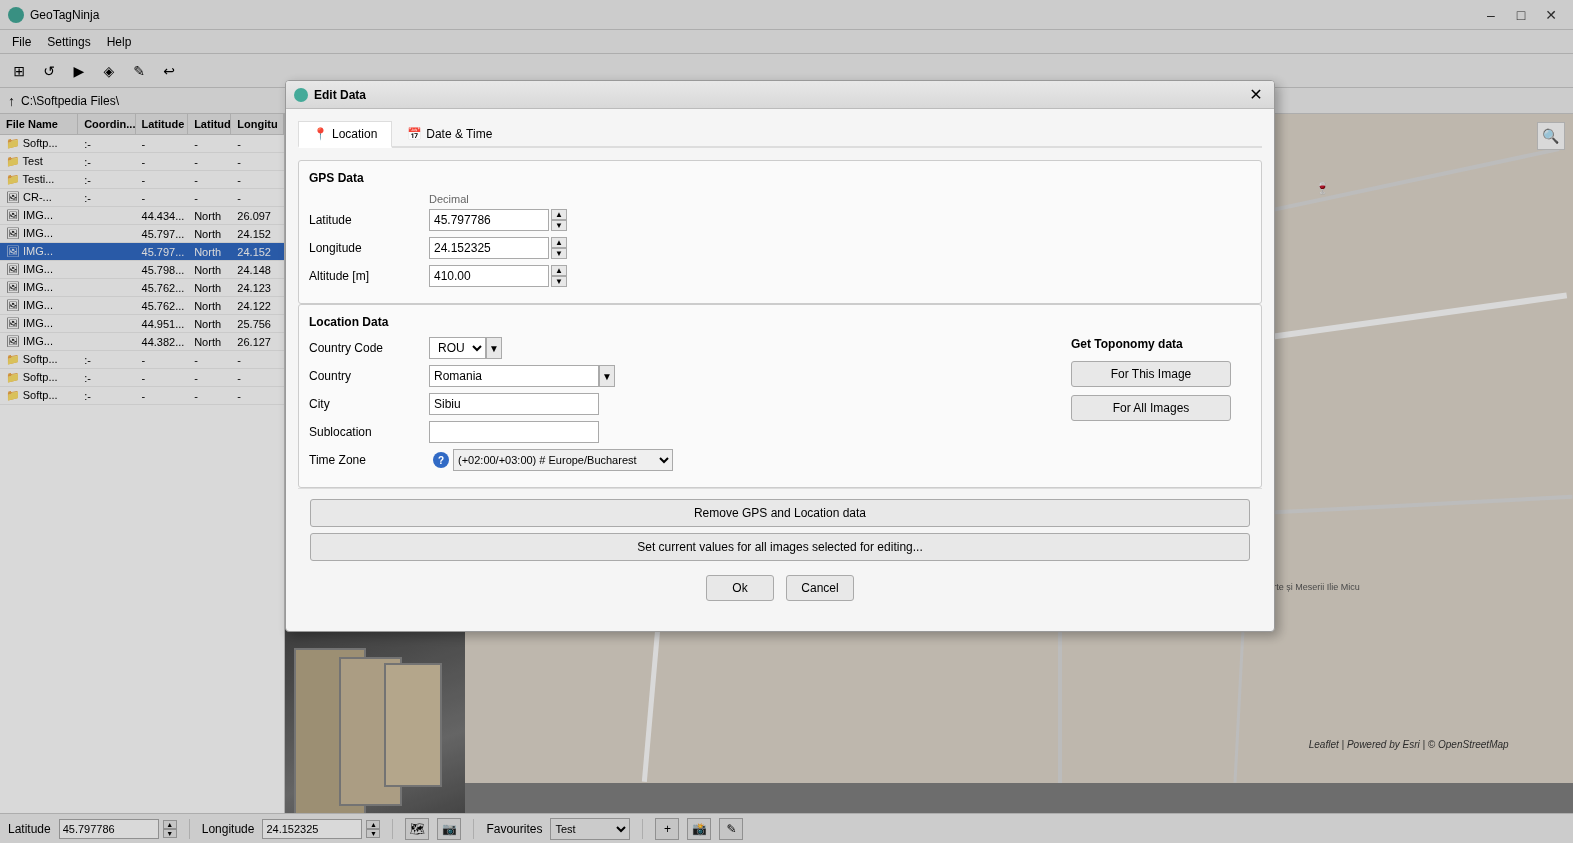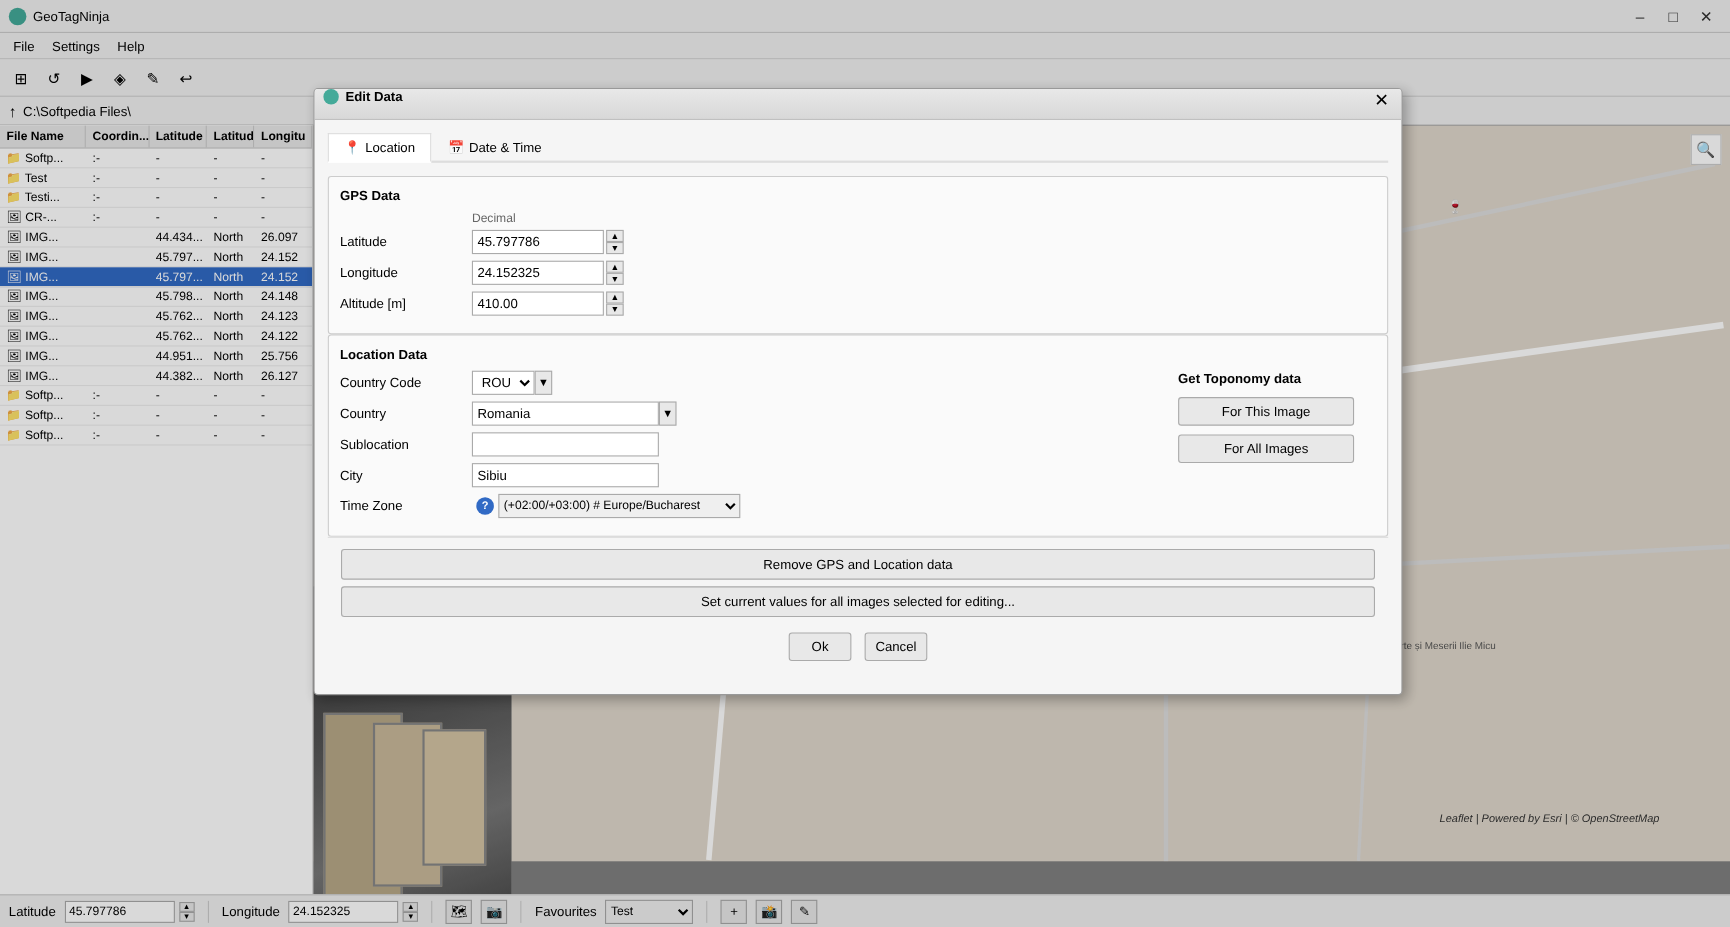--- a/index.html
+++ b/index.html
@@ -192,21 +192,21 @@
       border: 1px solid #999;
       box-shadow: 4px 4px 12px rgba(0,0,0,0.3);
       z-index: 200;
       border-radius: 4px;
       overflow: hidden;
     }
     .dialog-titlebar {
       background: linear-gradient(to bottom, #e8e8e8, #d8d8d8);
       height: 28px;
       display: flex;
-      align-items: flex-start;
+      align-items: center;
       padding: 0 8px;
       border-bottom: 1px solid #bbb;
     }
     .dialog-title-icon {
       width: 14px; height: 14px;
       margin-right: 6px;
       background: #4a9; border-radius: 50%;
       display: inline-block;
     }
     .dialog-title-text {
@@ -396,21 +396,21 @@
       margin-bottom: 6px;
       text-align: center;
     }
     .ok-cancel-row {
       display: flex;
       justify-content: center;
       gap: 12px;
       padding: 8px 0;
     }
     .ok-btn, .cancel-btn {
-      width: 57px;
+      width: 68px;
       height: 26px;
       background: #e8e8e8;
       border: 1px solid #aaa;
       cursor: pointer;
       font-size: 12px;
       border-radius: 3px;
     }
 
     
     .photo-sim {
@@ -786,27 +786,27 @@
               </div>
 
               <div class="field-row">
                 <span class="field-label">Country</span>
                 <input class="field-input field-input-wide" type="text" value="Romania" style="">
                 <span style="width:16px;height:22px;display:inline-flex;align-items:center;justify-content:center;font-size:10px;cursor:pointer;border:1px solid #aaa;background:#e8e8e8;">▼</span>
               </div>
 
 
               <div class="field-row">
+                <span class="field-label">City</span>
+                <input class="field-input field-input-wide" type="text" value="Sibiu" style="">
+              </div>
+
+              <div class="field-row">
                 <span class="field-label">Sublocation</span>
                 <input class="field-input field-input-wide" type="text" value="" style="">
-              </div>
-
-              <div class="field-row">
-                <span class="field-label">City</span>
-                <input class="field-input field-input-wide" type="text" value="Sibiu" style="">
               </div>
 
               <div class="field-row">
                 <span class="field-label">Time Zone</span>
                 <span class="help-icon">?</span>
                 <select style="width:220px;height:22px;font-size:11px;border:1px solid #aaa;margin-left:4px;">
                   <option>(+02:00/+03:00) # Europe/Bucharest</option>
                 </select>
               </div>
 

